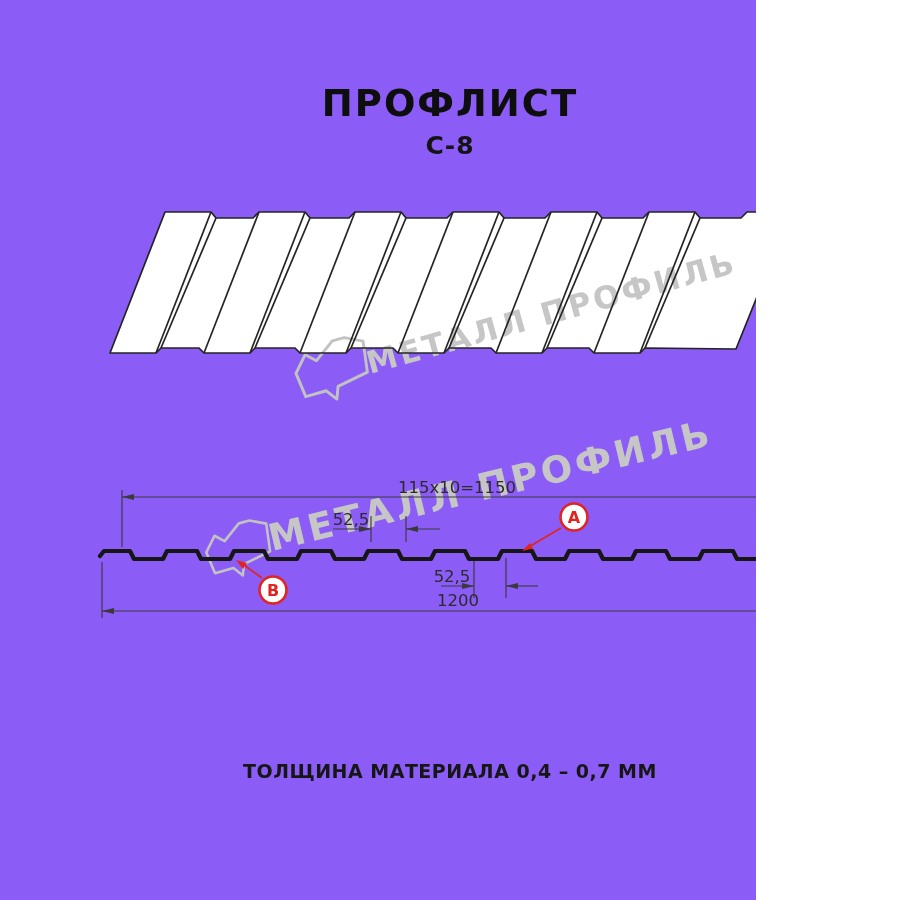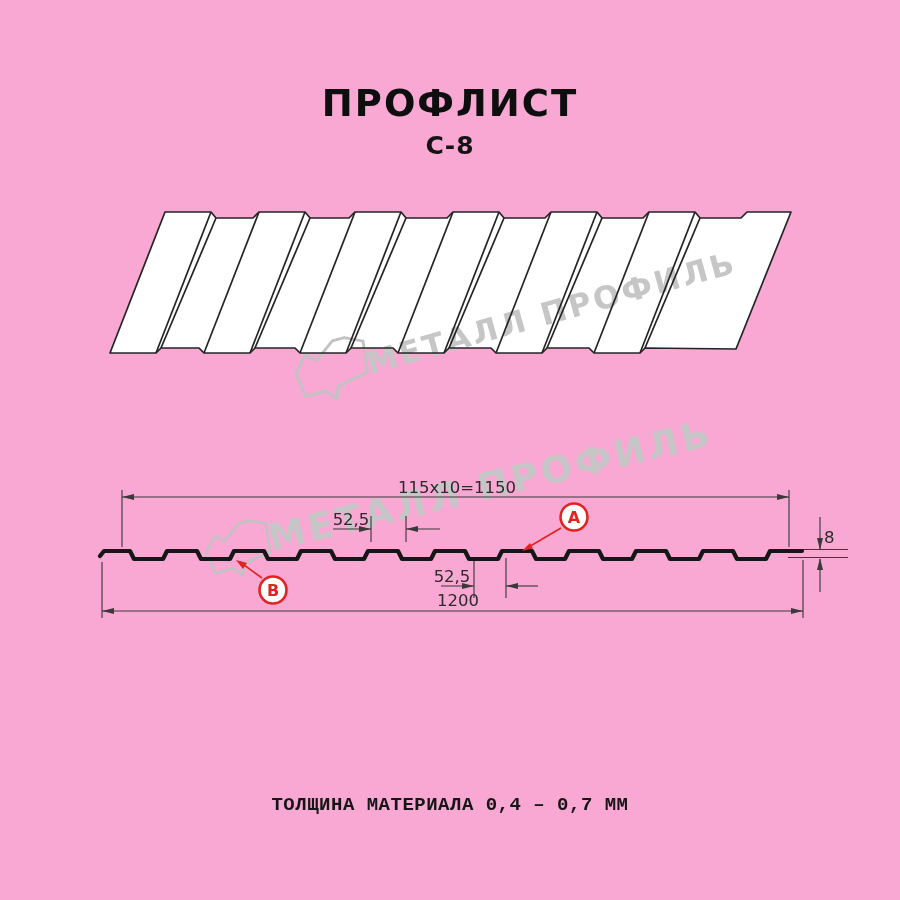--- a/index.html
+++ b/index.html
@@ -1,23 +1,23 @@
 <!DOCTYPE html>
 <html><head>
 <meta charset="utf-8">
 <style>
   html,body{margin:0;padding:0;background:#fff;}
-  .page{position:relative;width:900px;height:900px;background:#f9a8d4;overflow:hidden;
+  .page{position:relative;width:756px;height:900px;background:#8b5cf6;overflow:hidden;
         font-family:"DejaVu Sans",sans-serif;}
   .title{position:absolute;top:82px;left:0;width:900px;text-align:center;
          font-size:37px;font-weight:800;letter-spacing:2px;color:#0e0e0e;}
   .subtitle{position:absolute;top:131px;left:0;width:900px;text-align:center;
          font-size:25px;font-weight:700;letter-spacing:1px;color:#141414;}
-  .footer-note{position:absolute;top:794px;left:0;width:900px;text-align:center;
-         font-size:19px;font-weight:700;letter-spacing:0.5px;color:#161616;font-family:Liberation Mono, monospace;}
+  .footer-note{position:absolute;top:760px;left:0;width:900px;text-align:center;
+         font-size:19px;font-weight:700;letter-spacing:0.5px;color:#161616;}
   svg{position:absolute;top:0;left:0;}
   .dl{stroke:#3a3a3a;stroke-width:1.15;fill:none;}
   .ar{fill:#3a3a3a;stroke:none;}
   .dt{font-family:"DejaVu Sans",sans-serif;font-size:16.5px;fill:#2b2b2b;}
   .wm-text{font-family:"DejaVu Sans",sans-serif;font-weight:700;fill:#c6c6c6;}
   .wm-logo{fill:none;stroke:#c2c2c2;stroke-width:2.6;stroke-linejoin:round;}
   .redline{stroke:#e02420;stroke-width:1.6;fill:none;}
   .redfill{fill:#e02420;stroke:none;}
   .marker-circle{fill:#ffffff;stroke:#e02420;stroke-width:2.6;}
   .marker-letter{font-family:"DejaVu Sans",sans-serif;font-size:16px;font-weight:700;fill:#e02420;}

